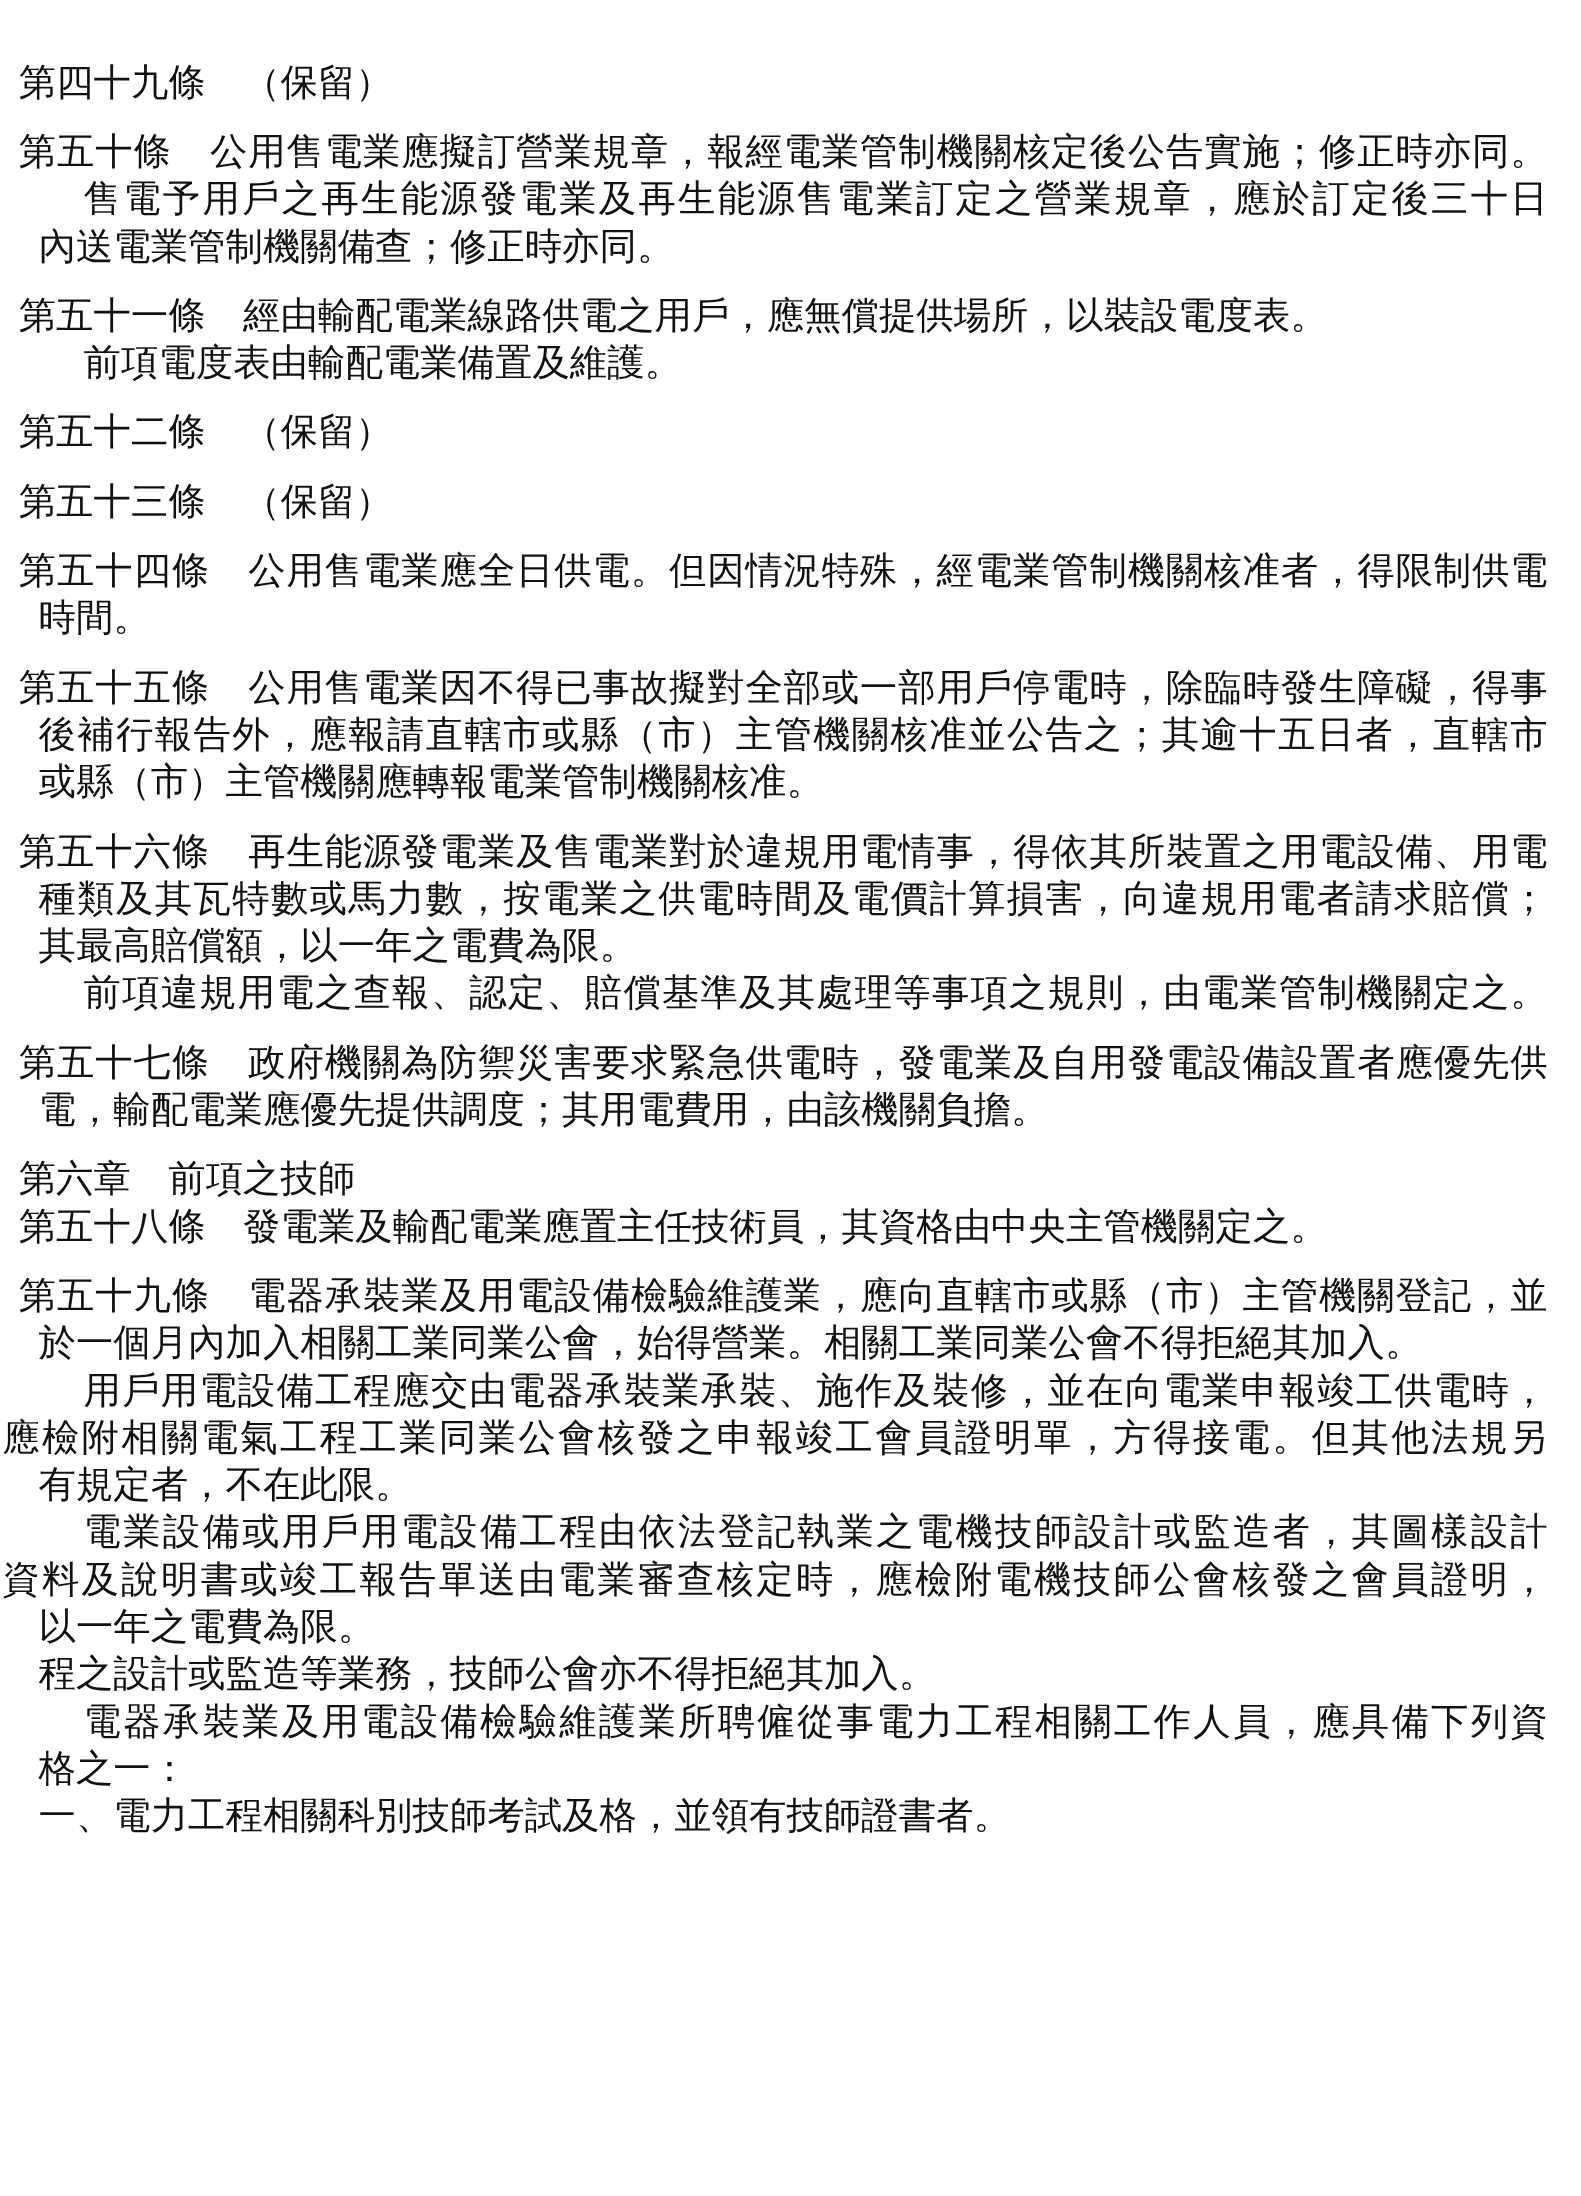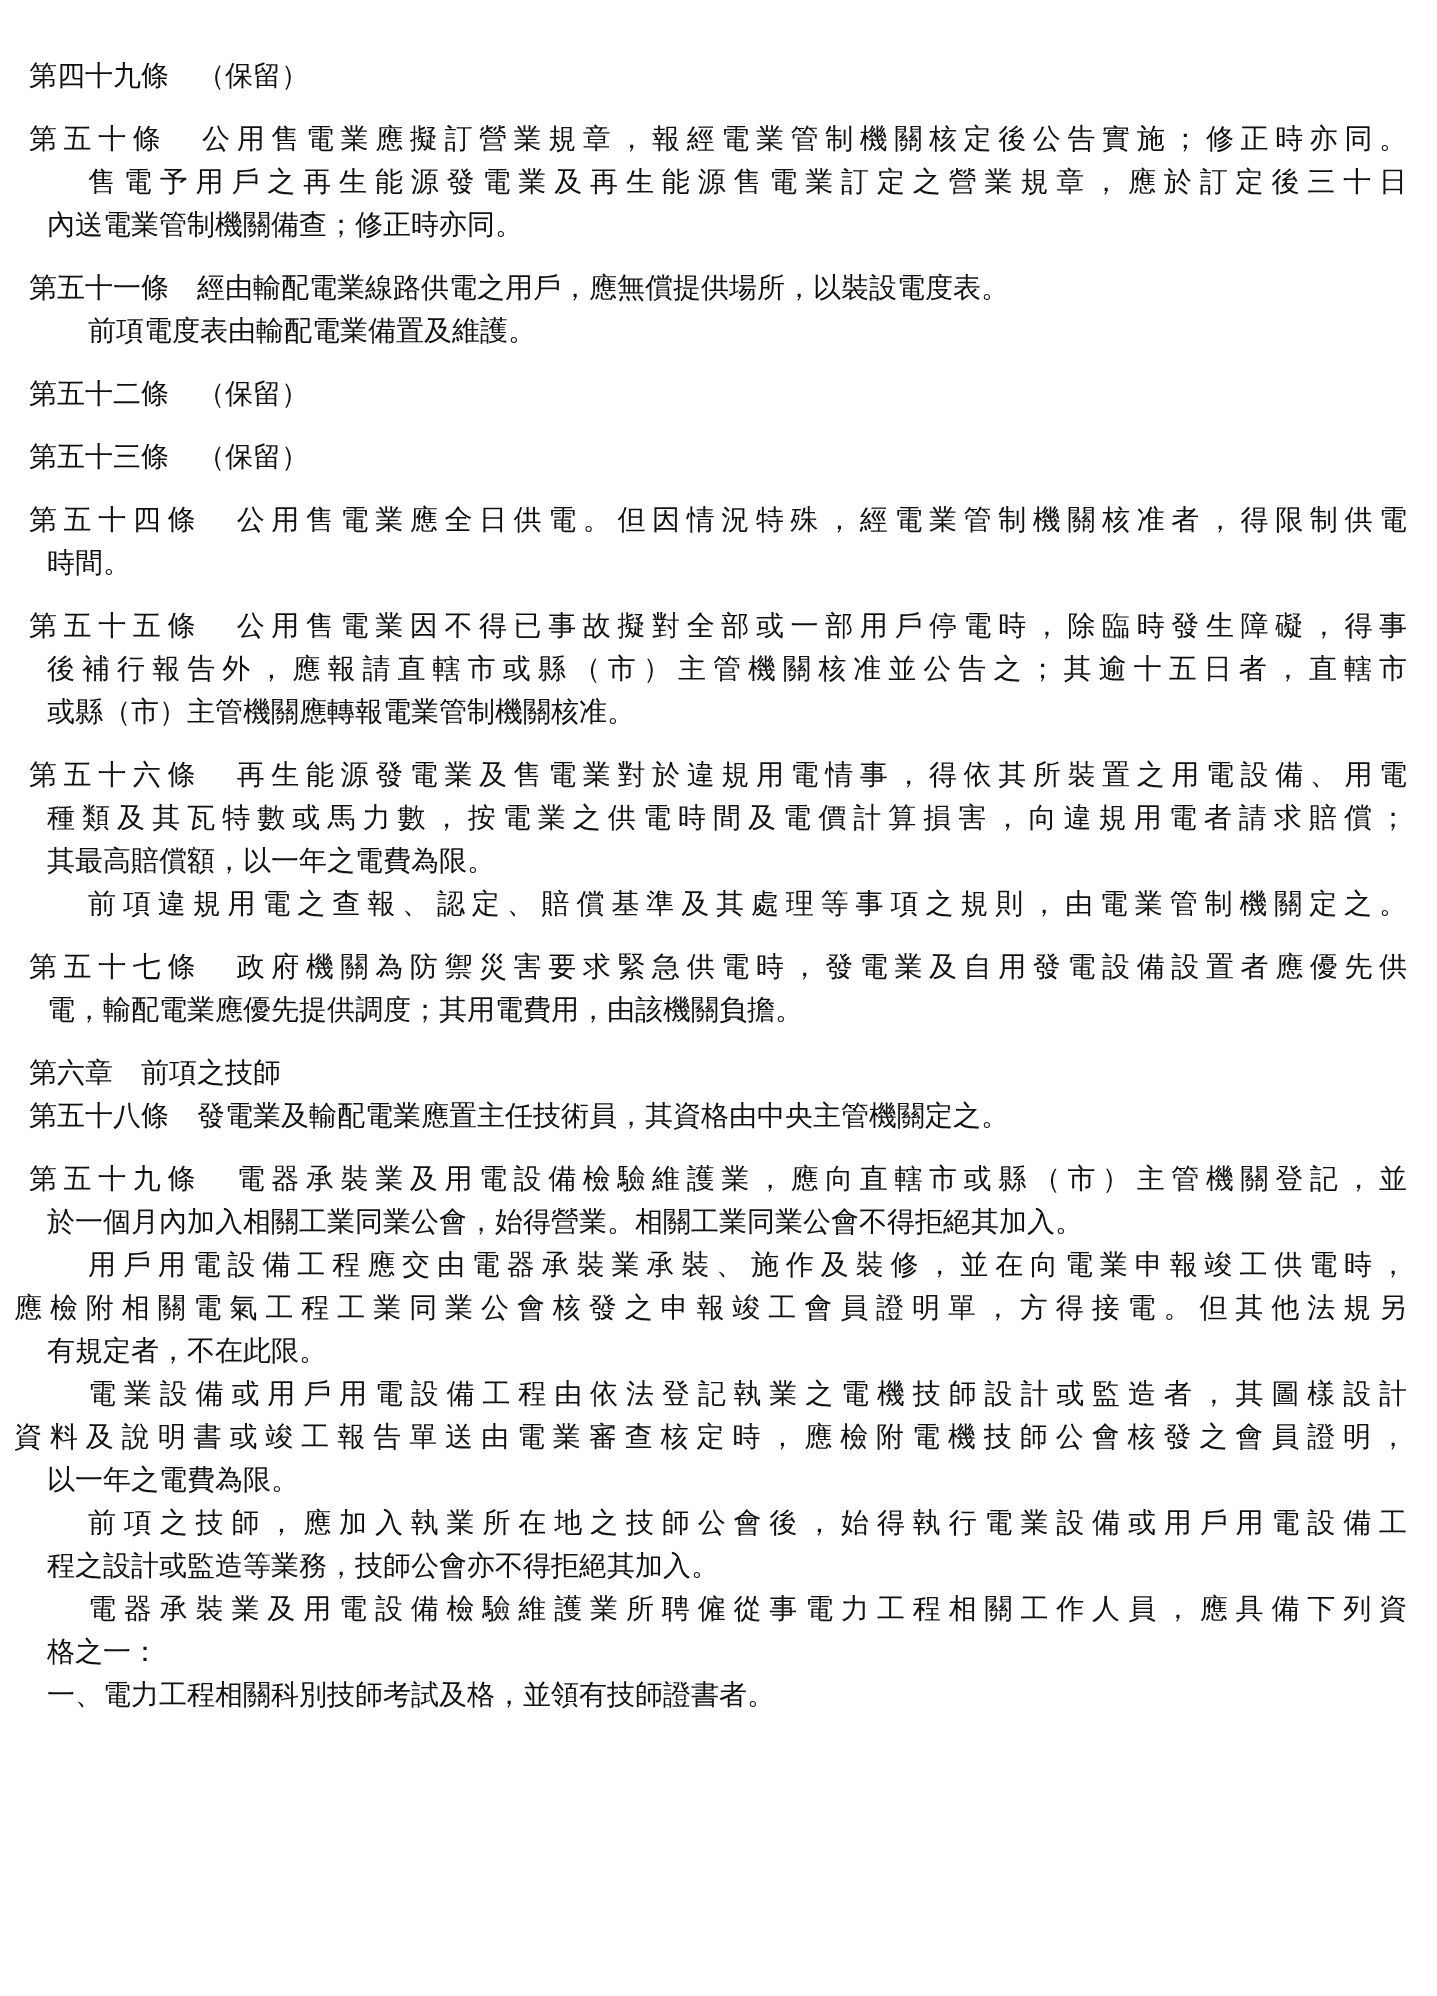--- a/index.html
+++ b/index.html
@@ -9,25 +9,25 @@
   }
   body {
     width: 1437px;
     height: 1996px;
     overflow: hidden;
   }
   .page {
     box-sizing: border-box;
     width: 1437px;
     height: 1996px;
-    padding: 54px 30px 40px 29px;
+    padding: 54px 30px 40px 17px;
     background: #ffffff;
     color: #111111;
     font-family: "Liberation Serif", "DejaVu Serif", serif;
-    font-size: 28px;
+    font-size: 34px;
     line-height: 43px;
   }
   .line {
     white-space: nowrap;
     text-align: left;
   }
   .line.justify {
     white-space: normal;
     text-align: justify;
     text-align-last: justify;
@@ -67,19 +67,18 @@
       <div class="line indent-article gap">第六章　前項之技師</div>
       <div class="line indent-article">第五十八條　發電業及輸配電業應置主任技術員，其資格由中央主管機關定之。</div>
       <div class="line indent-article justify gap">第五十九條　電器承裝業及用電設備檢驗維護業，應向直轄市或縣（市）主管機關登記，並</div>
       <div class="line indent-wrap">於一個月內加入相關工業同業公會，始得營業。相關工業同業公會不得拒絕其加入。</div>
       <div class="line indent-para justify">用戶用電設備工程應交由電器承裝業承裝、施作及裝修，並在向電業申報竣工供電時，</div>
       <div class="line indent-flush justify">應檢附相關電氣工程工業同業公會核發之申報竣工會員證明單，方得接電。但其他法規另</div>
       <div class="line indent-wrap">有規定者，不在此限。</div>
       <div class="line indent-para justify">電業設備或用戶用電設備工程由依法登記執業之電機技師設計或監造者，其圖樣設計</div>
       <div class="line indent-flush justify">資料及說明書或竣工報告單送由電業審查核定時，應檢附電機技師公會核發之會員證明，</div>
       <div class="line indent-wrap">以一年之電費為限。</div>
-      <div class="line indent-para justify">前項之技師，應加入執業所在地之技師公會後，始得執行電業設備或用戶用電設備工</div>
       <div class="line indent-wrap">程之設計或監造等業務，技師公會亦不得拒絕其加入。</div>
       <div class="line indent-para justify">電器承裝業及用電設備檢驗維護業所聘僱從事電力工程相關工作人員，應具備下列資</div>
       <div class="line indent-wrap">格之一：</div>
       <div class="line indent-wrap">一、電力工程相關科別技師考試及格，並領有技師證書者。</div>
     </div>
 </div>
 
 </body></html>

